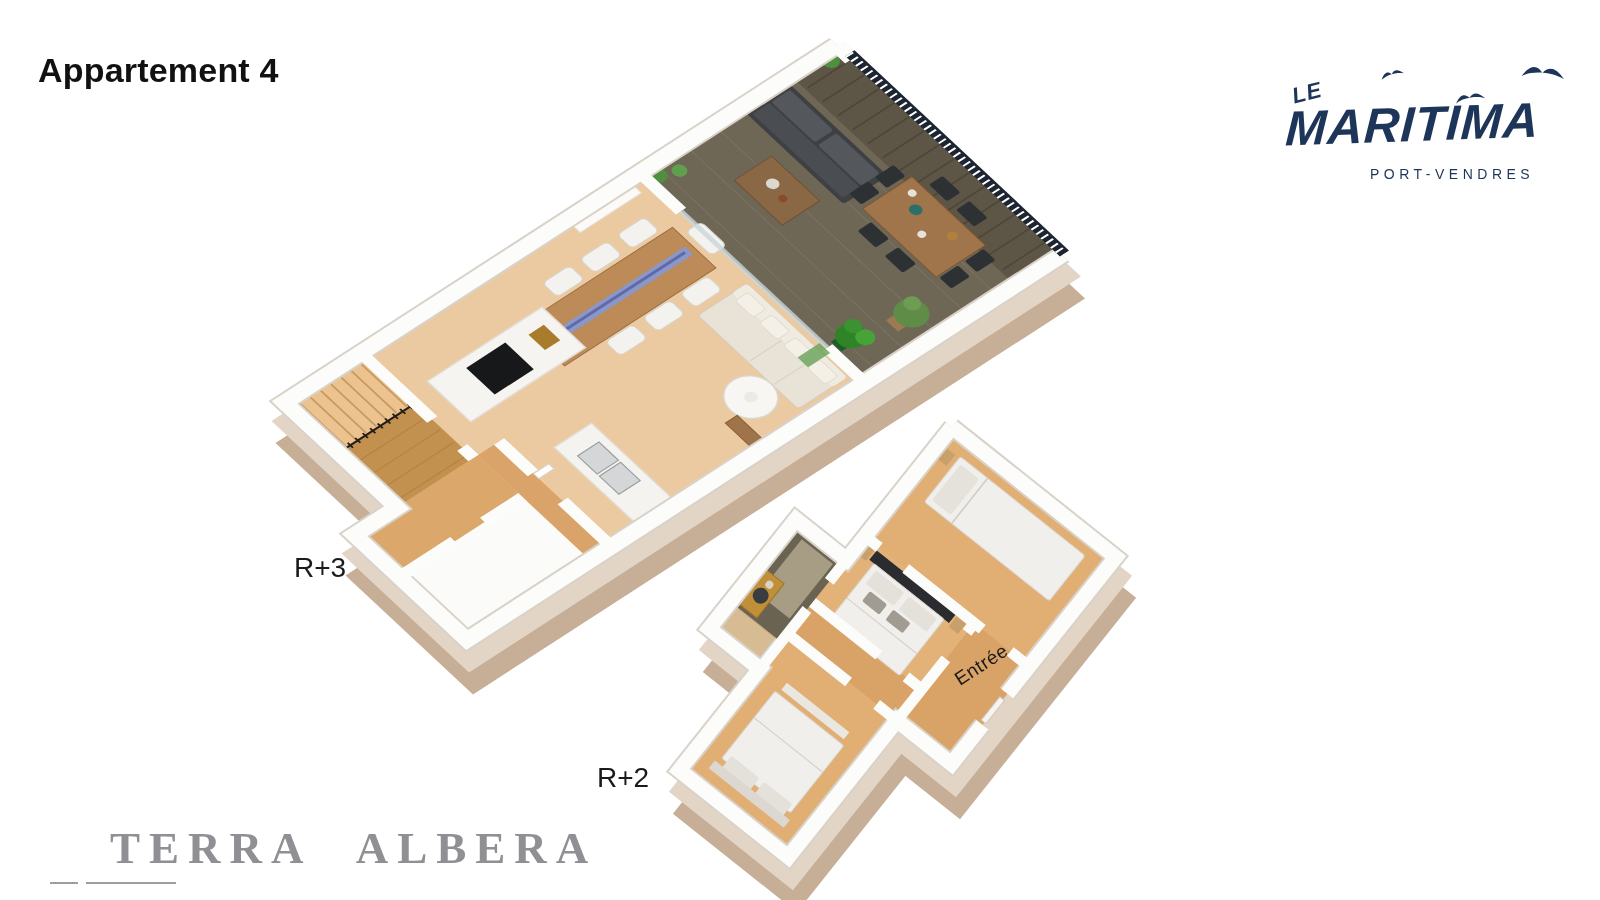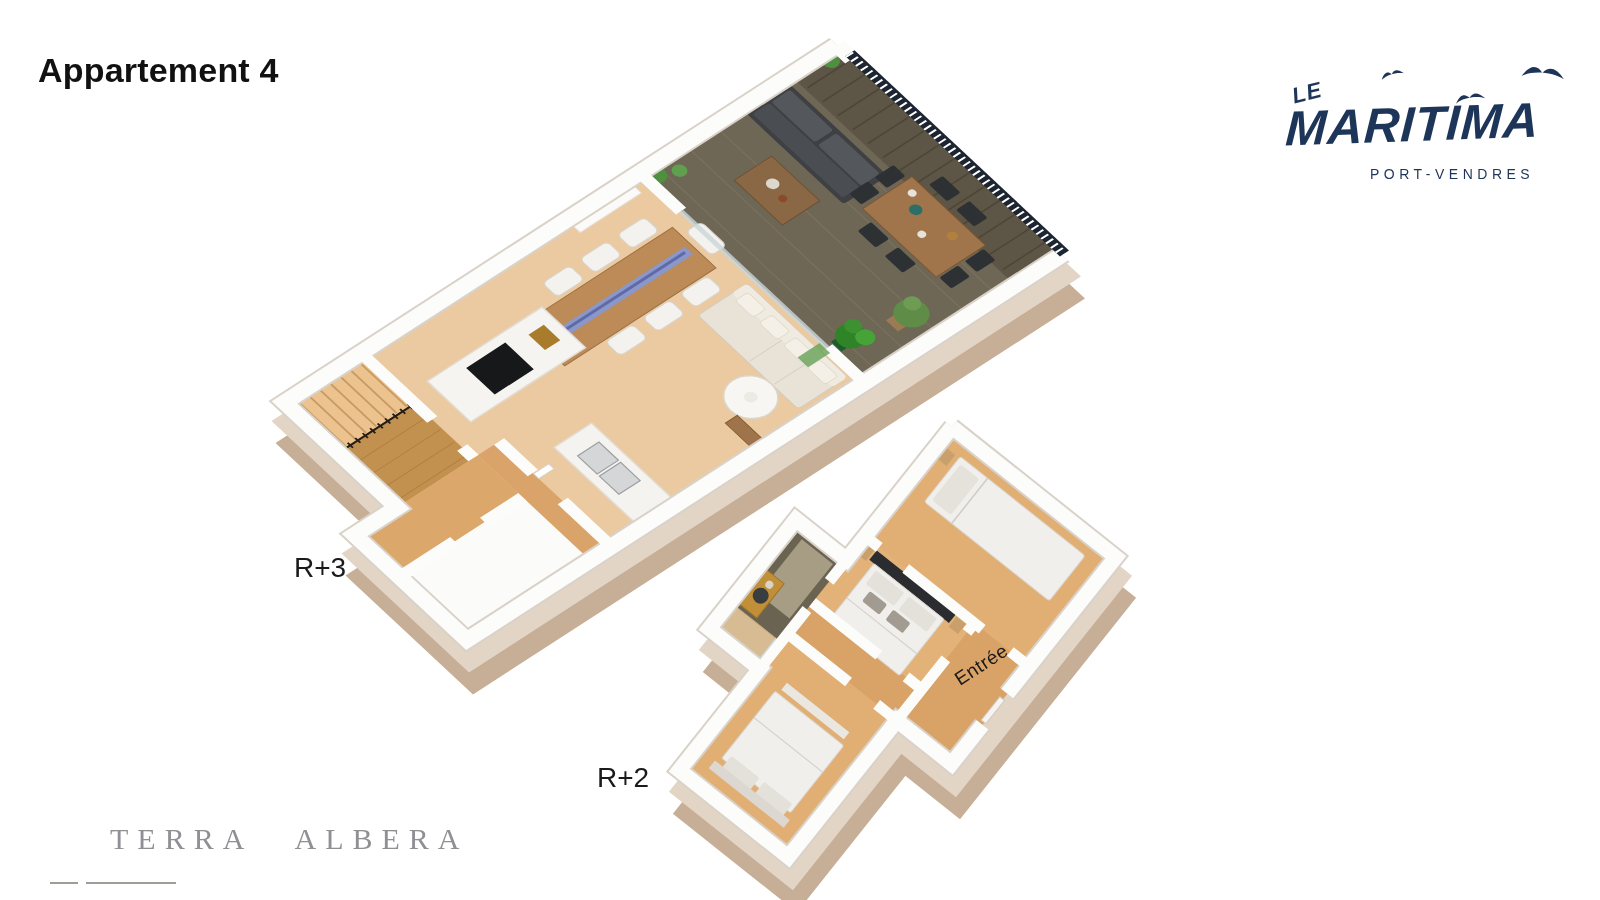--- a/index.html
+++ b/index.html
@@ -20,21 +20,21 @@
   .brand .city{position:absolute;left:108px;top:120px;font-size:14px;font-weight:400;letter-spacing:4.5px;
     white-space:nowrap;}
   .brand svg{position:absolute;}
 
   
   .lbl{position:absolute;color:#1a1a1a;font-size:28px;font-weight:400;}
   .lbl.rot{font-size:19px;transform:rotate(-33deg);letter-spacing:.5px;}
 
   
   .agency-name{position:absolute;left:110px;top:800px;font-family:"Liberation Serif",serif;
-    font-size:30px;font-weight:400;color:#909094;letter-spacing:9px;word-spacing:28px;white-space:nowrap;}
+    font-size:45px;font-weight:700;color:#909094;letter-spacing:9px;word-spacing:28px;white-space:nowrap;}
   .agency-tag{position:absolute;left:50px;top:860px;display:flex;align-items:center;gap:8px;}
   .agency-tag .line{height:2px;background:#a09c98;}
   .agency-tag .l1{width:28px;}
   .agency-tag .l2{width:90px;}
   .agency-tag .txt{font-family:"Liberation Serif",serif;font-variant:small-caps;font-size:28px;
     color:#d2aa79;letter-spacing:2px;white-space:nowrap;}
 
   svg.plans{position:absolute;left:0;top:0;}
 </style>
 </head>

